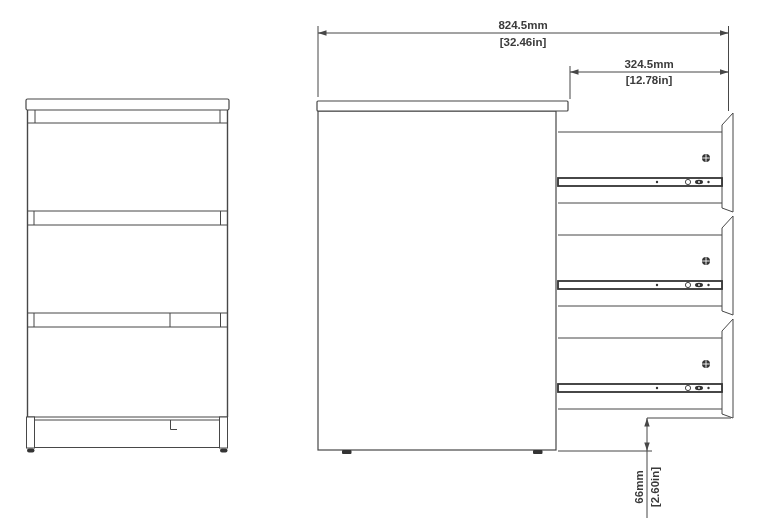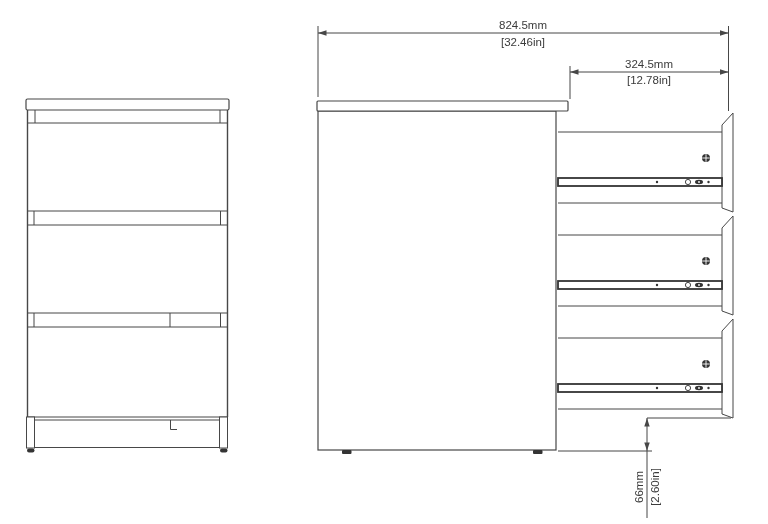--- a/index.html
+++ b/index.html
@@ -5,20 +5,21 @@
   :root{
     --bg:#ffffff;
     --line:#474747;
     --dark:#343434;
     --text:#3b3b3b;
   }
   html,body{margin:0;padding:0;background:var(--bg);}
   .canvas{
     width:768px;height:524px;position:relative;background:var(--bg);
     font-family:"Liberation Sans", sans-serif;
+    font-weight:bold;
   }
   svg{display:block;}
   .ln{stroke:var(--line);stroke-width:1;fill:none;}
   .ln-thick{stroke:var(--line);stroke-width:1.4;fill:none;}
   .panel{fill:#ffffff;stroke:var(--line);stroke-width:1.2;}
   .white-part{fill:#ffffff;stroke:var(--line);stroke-width:1;}
   .slide-rail{fill:#ffffff;stroke:var(--dark);stroke-width:1.8;}
   .dark{fill:var(--dark);stroke:none;}
   .dim-line{stroke:var(--line);stroke-width:1;fill:none;}
   .arrow{fill:var(--line);stroke:none;}

